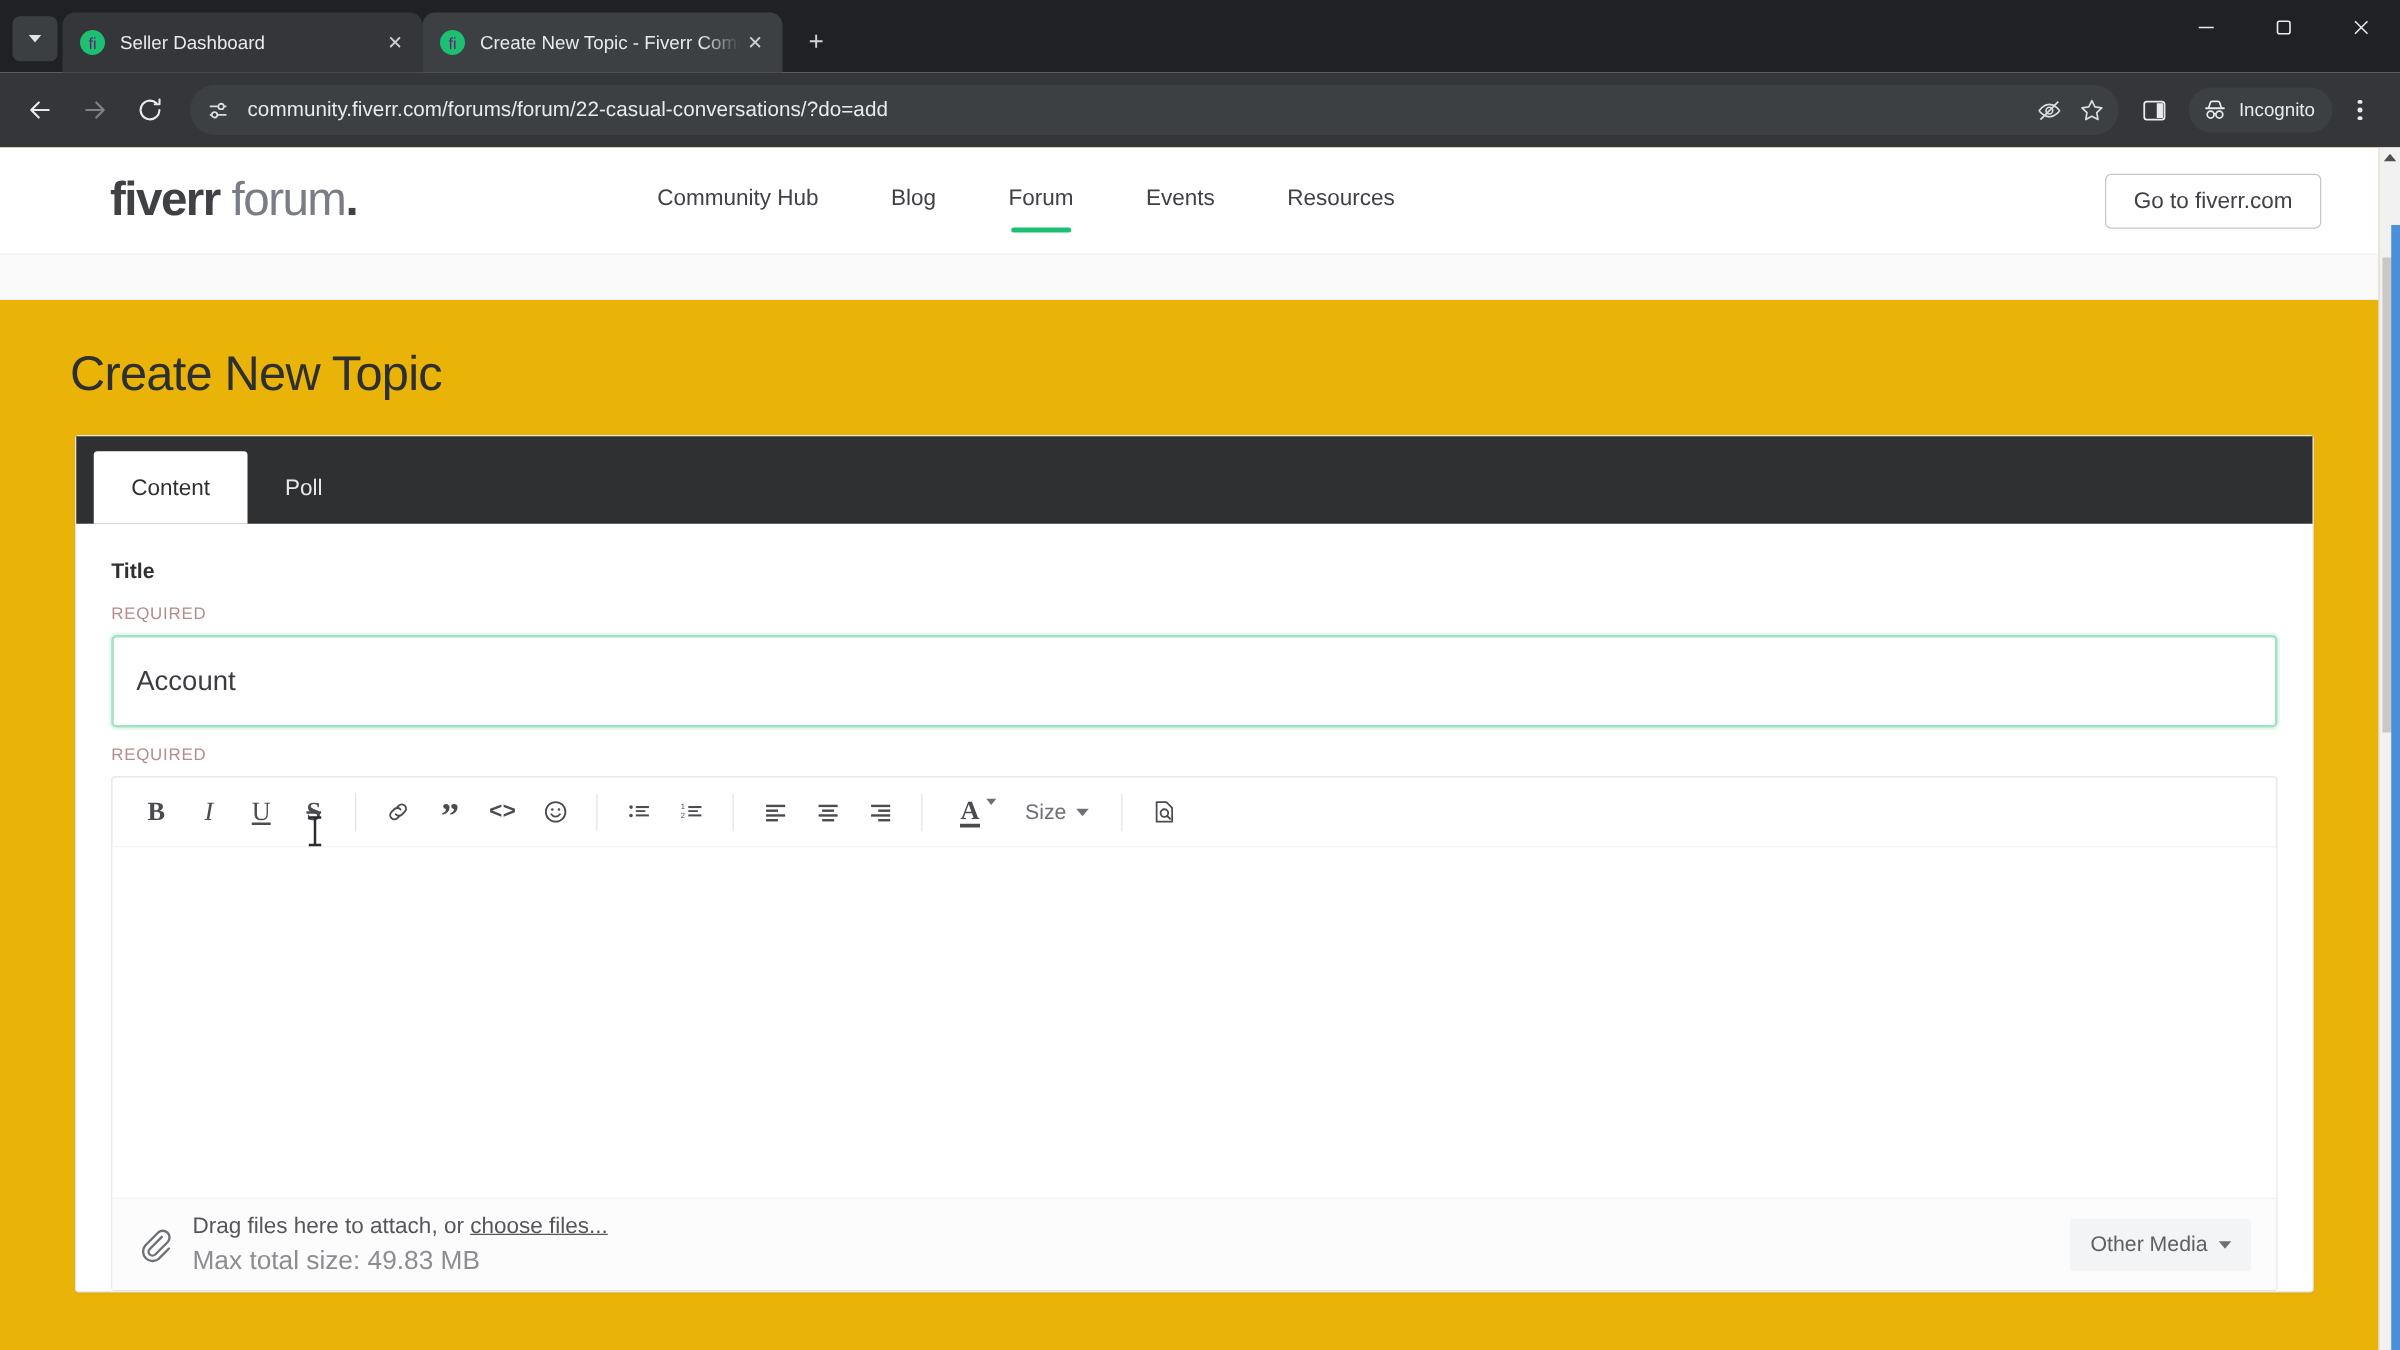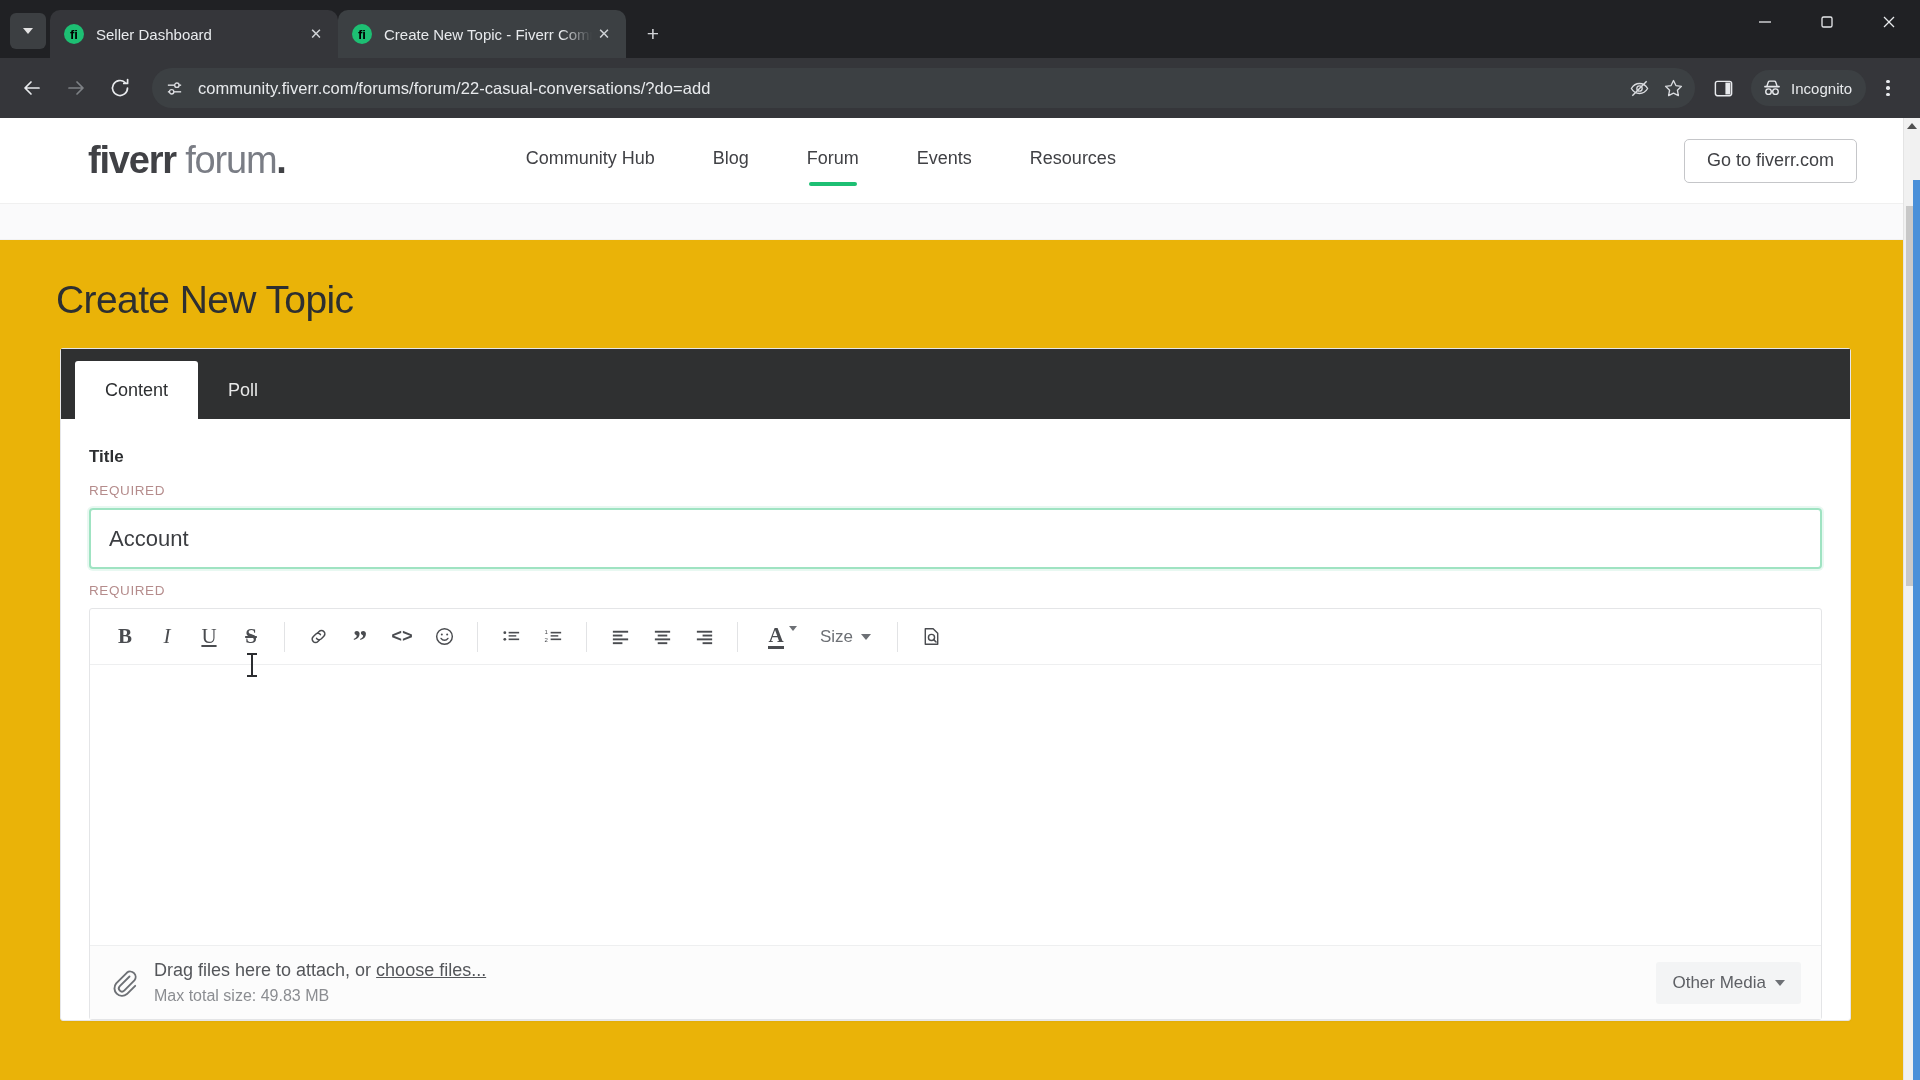--- a/index.html
+++ b/index.html
@@ -45,21 +45,21 @@
     border-radius: 10px 10px 0 0;
     position: relative;
     cursor: pointer;
   }
   .tab.inactive { background: #35363a; }
   .tab.active { background: #3c4043; }
   .tab-favicon {
     width: 20px; height: 20px; border-radius: 50%;
     background: #1dbf73;
     display: flex; align-items: center; justify-content: center;
-    font-size: 13px; color: #000000; font-weight: bold;
+    font-size: 13px; color: #701a75; font-weight: normal;
     flex: 0 0 20px;
     margin-right: 12px;
   }
   .tab-title {
     flex: 1 1 auto;
     color: #e8eaed;
     font-size: 15px;
     white-space: nowrap;
     overflow: hidden;
     text-overflow: clip;
@@ -270,21 +270,21 @@
   }
   .etab.active { background: #ffffff; color: #2d2f31; }
 
   .formbody { padding: 28px 28px 0 28px; }
   .fieldlabel { display: flex; align-items: baseline; gap: 16px; margin-bottom: 10px; flex-direction: column; }
   .fieldlabel .lab { font-size: 17px; font-weight: 700; color: #2d2f31; }
   .req { font-size: 13.5px; color: #b58c8c; letter-spacing: 0.6px; }
 
   .titleinput {
     width: 100%;
-    height: 61px;
+    height: 74px;
     border: 2px solid #9fe3c2;
     border-radius: 4px;
     background: #fff;
     font-size: 22px;
     color: #3b3d41;
     padding: 0 18px;
     outline: none;
     font-family: "Liberation Sans", sans-serif;
     box-shadow: 0 0 0 2px rgba(29,191,115,0.10);
   }
@@ -337,21 +337,21 @@
     border-top: 1px solid #eeeff0;
     background: #fcfcfc;
     height: 74px;
     display: flex;
     align-items: center;
     padding: 0 20px 0 18px;
   }
   .attach-text { margin-left: 14px; }
   .attach-line1 { font-size: 18px; color: #54565a; }
   .attach-line1 a { color: #54565a; text-decoration: underline; cursor: pointer; }
-  .attach-line2 { font-size: 16px; color: #8b8d91; margin-top: 6px; }
+  .attach-line2 { font-size: 21px; color: #8b8d91; margin-top: 6px; }
   .othermedia {
     margin-left: auto;
     height: 42px;
     padding: 0 16px;
     background: #f3f4f5;
     border-radius: 3px;
     display: flex; align-items: center; gap: 9px;
     font-size: 17px; color: #5e6065;
     cursor: pointer;
   }

